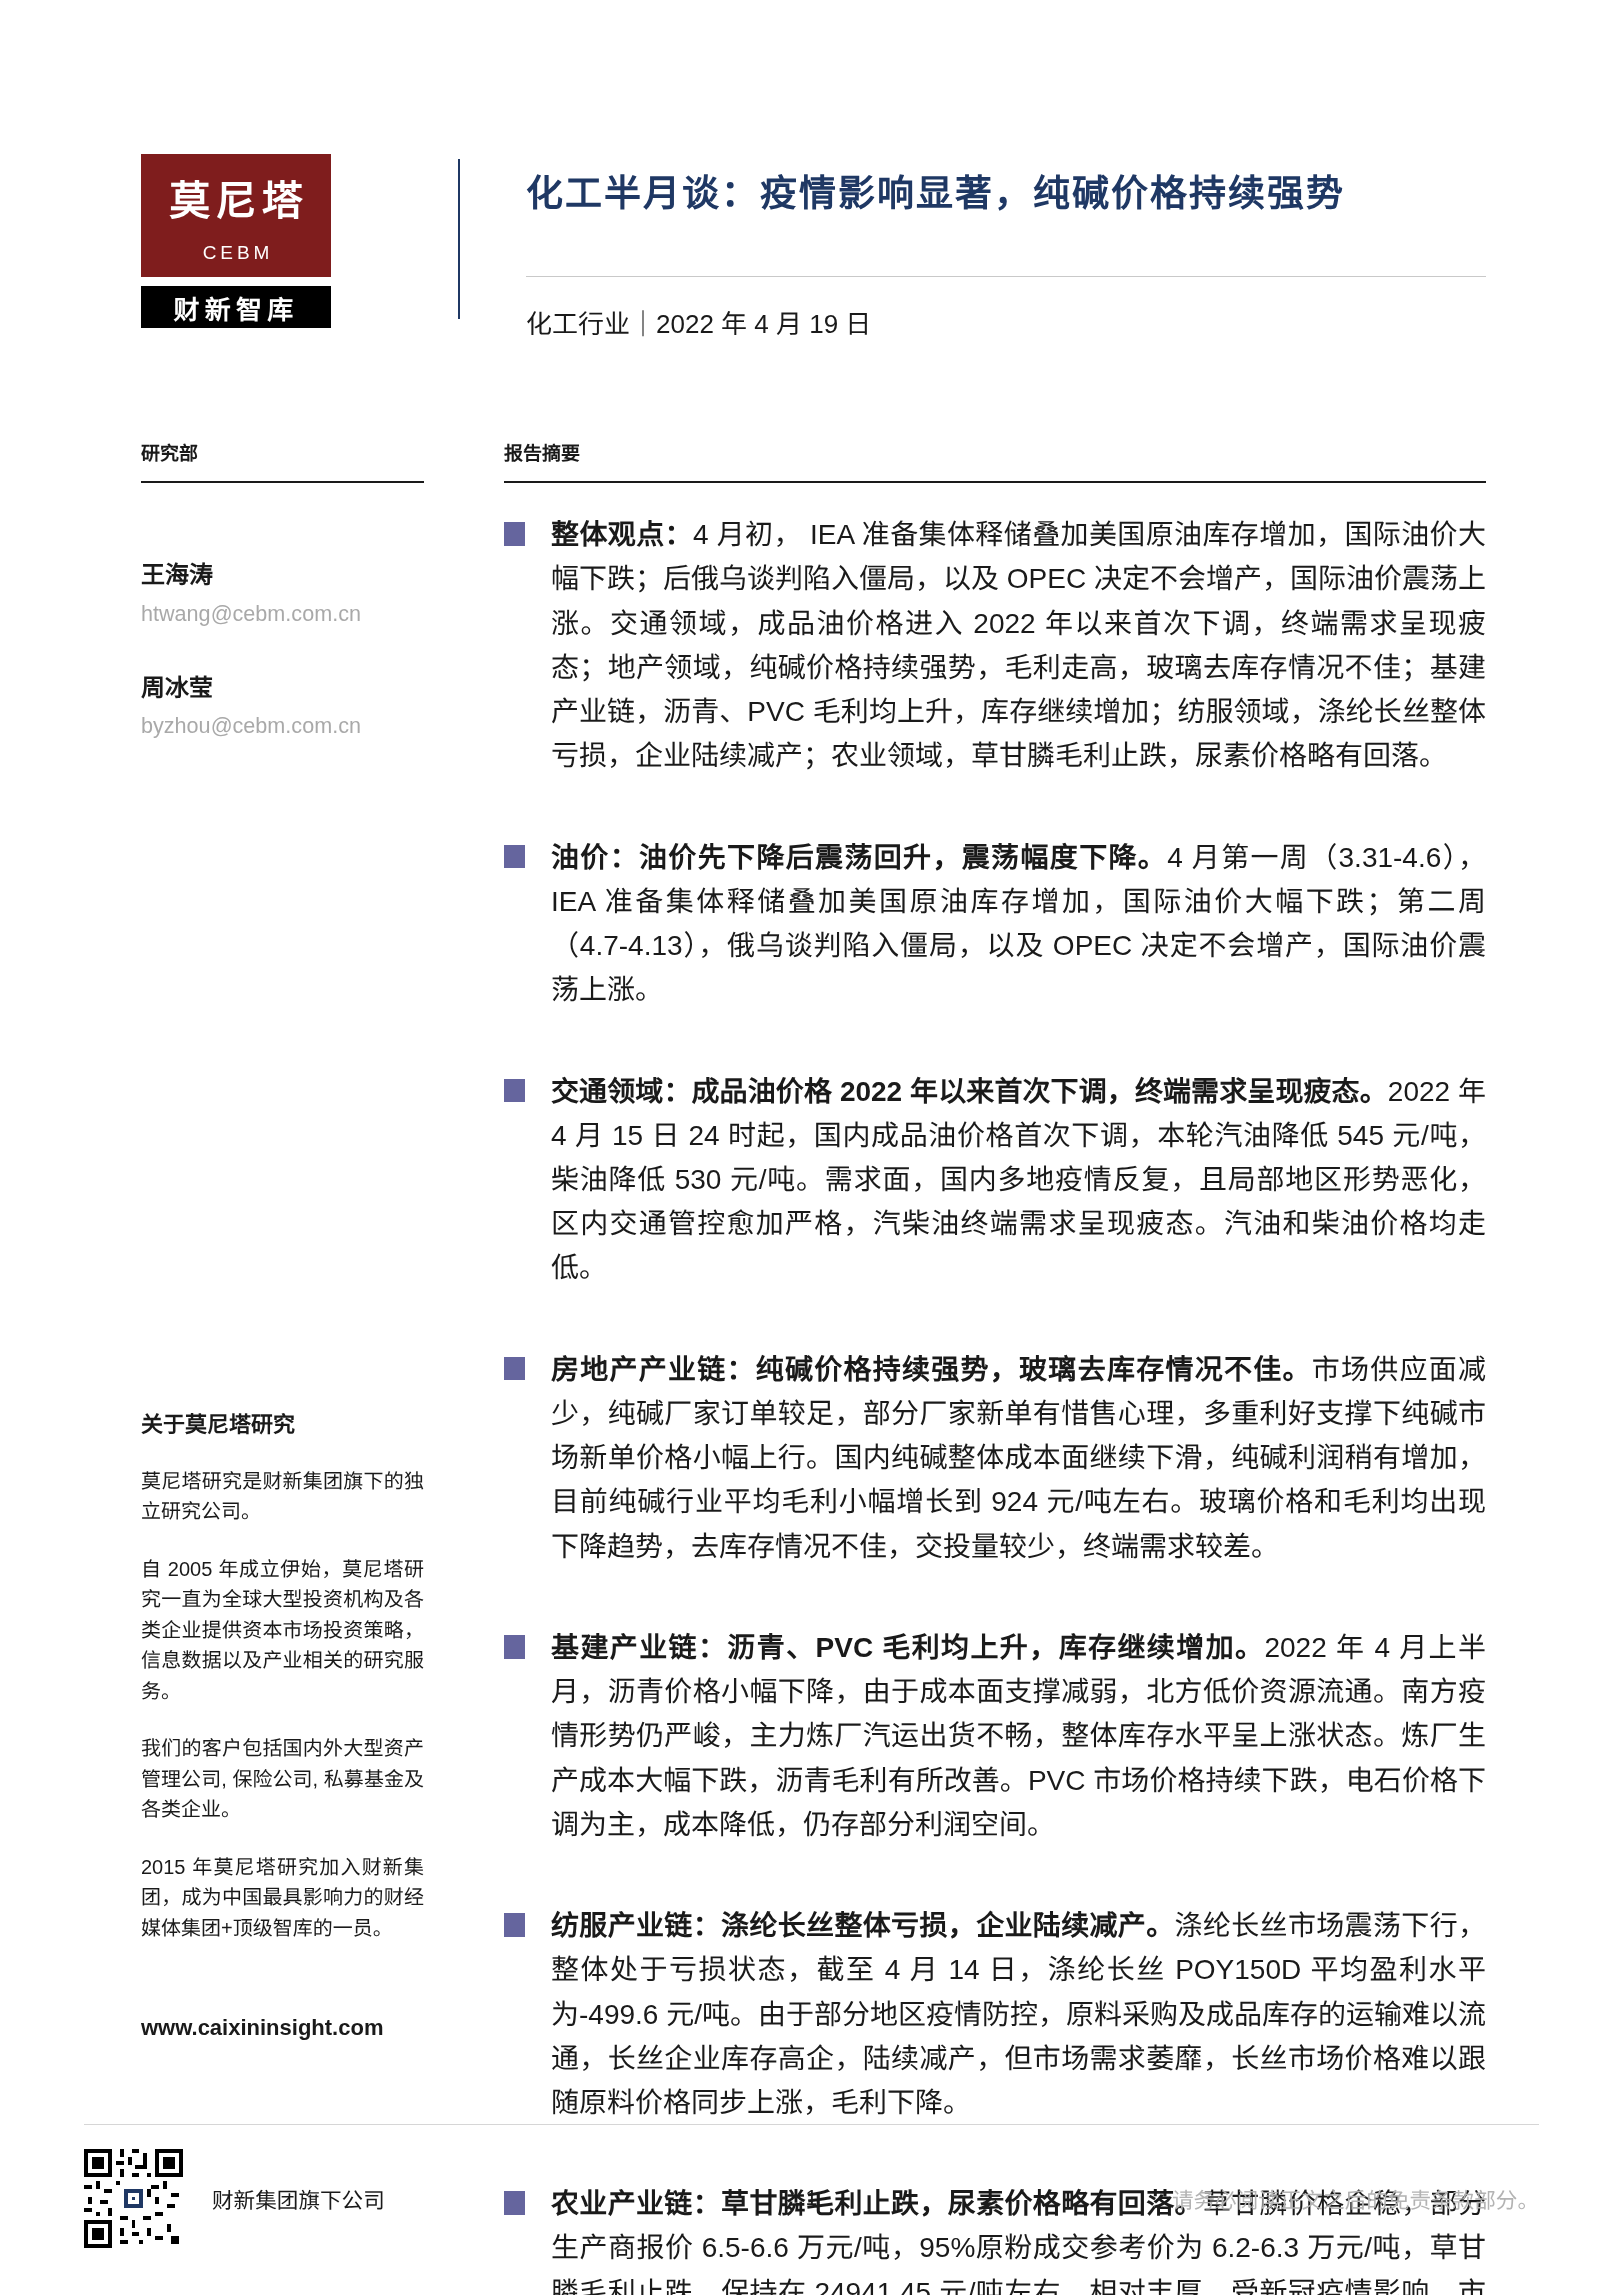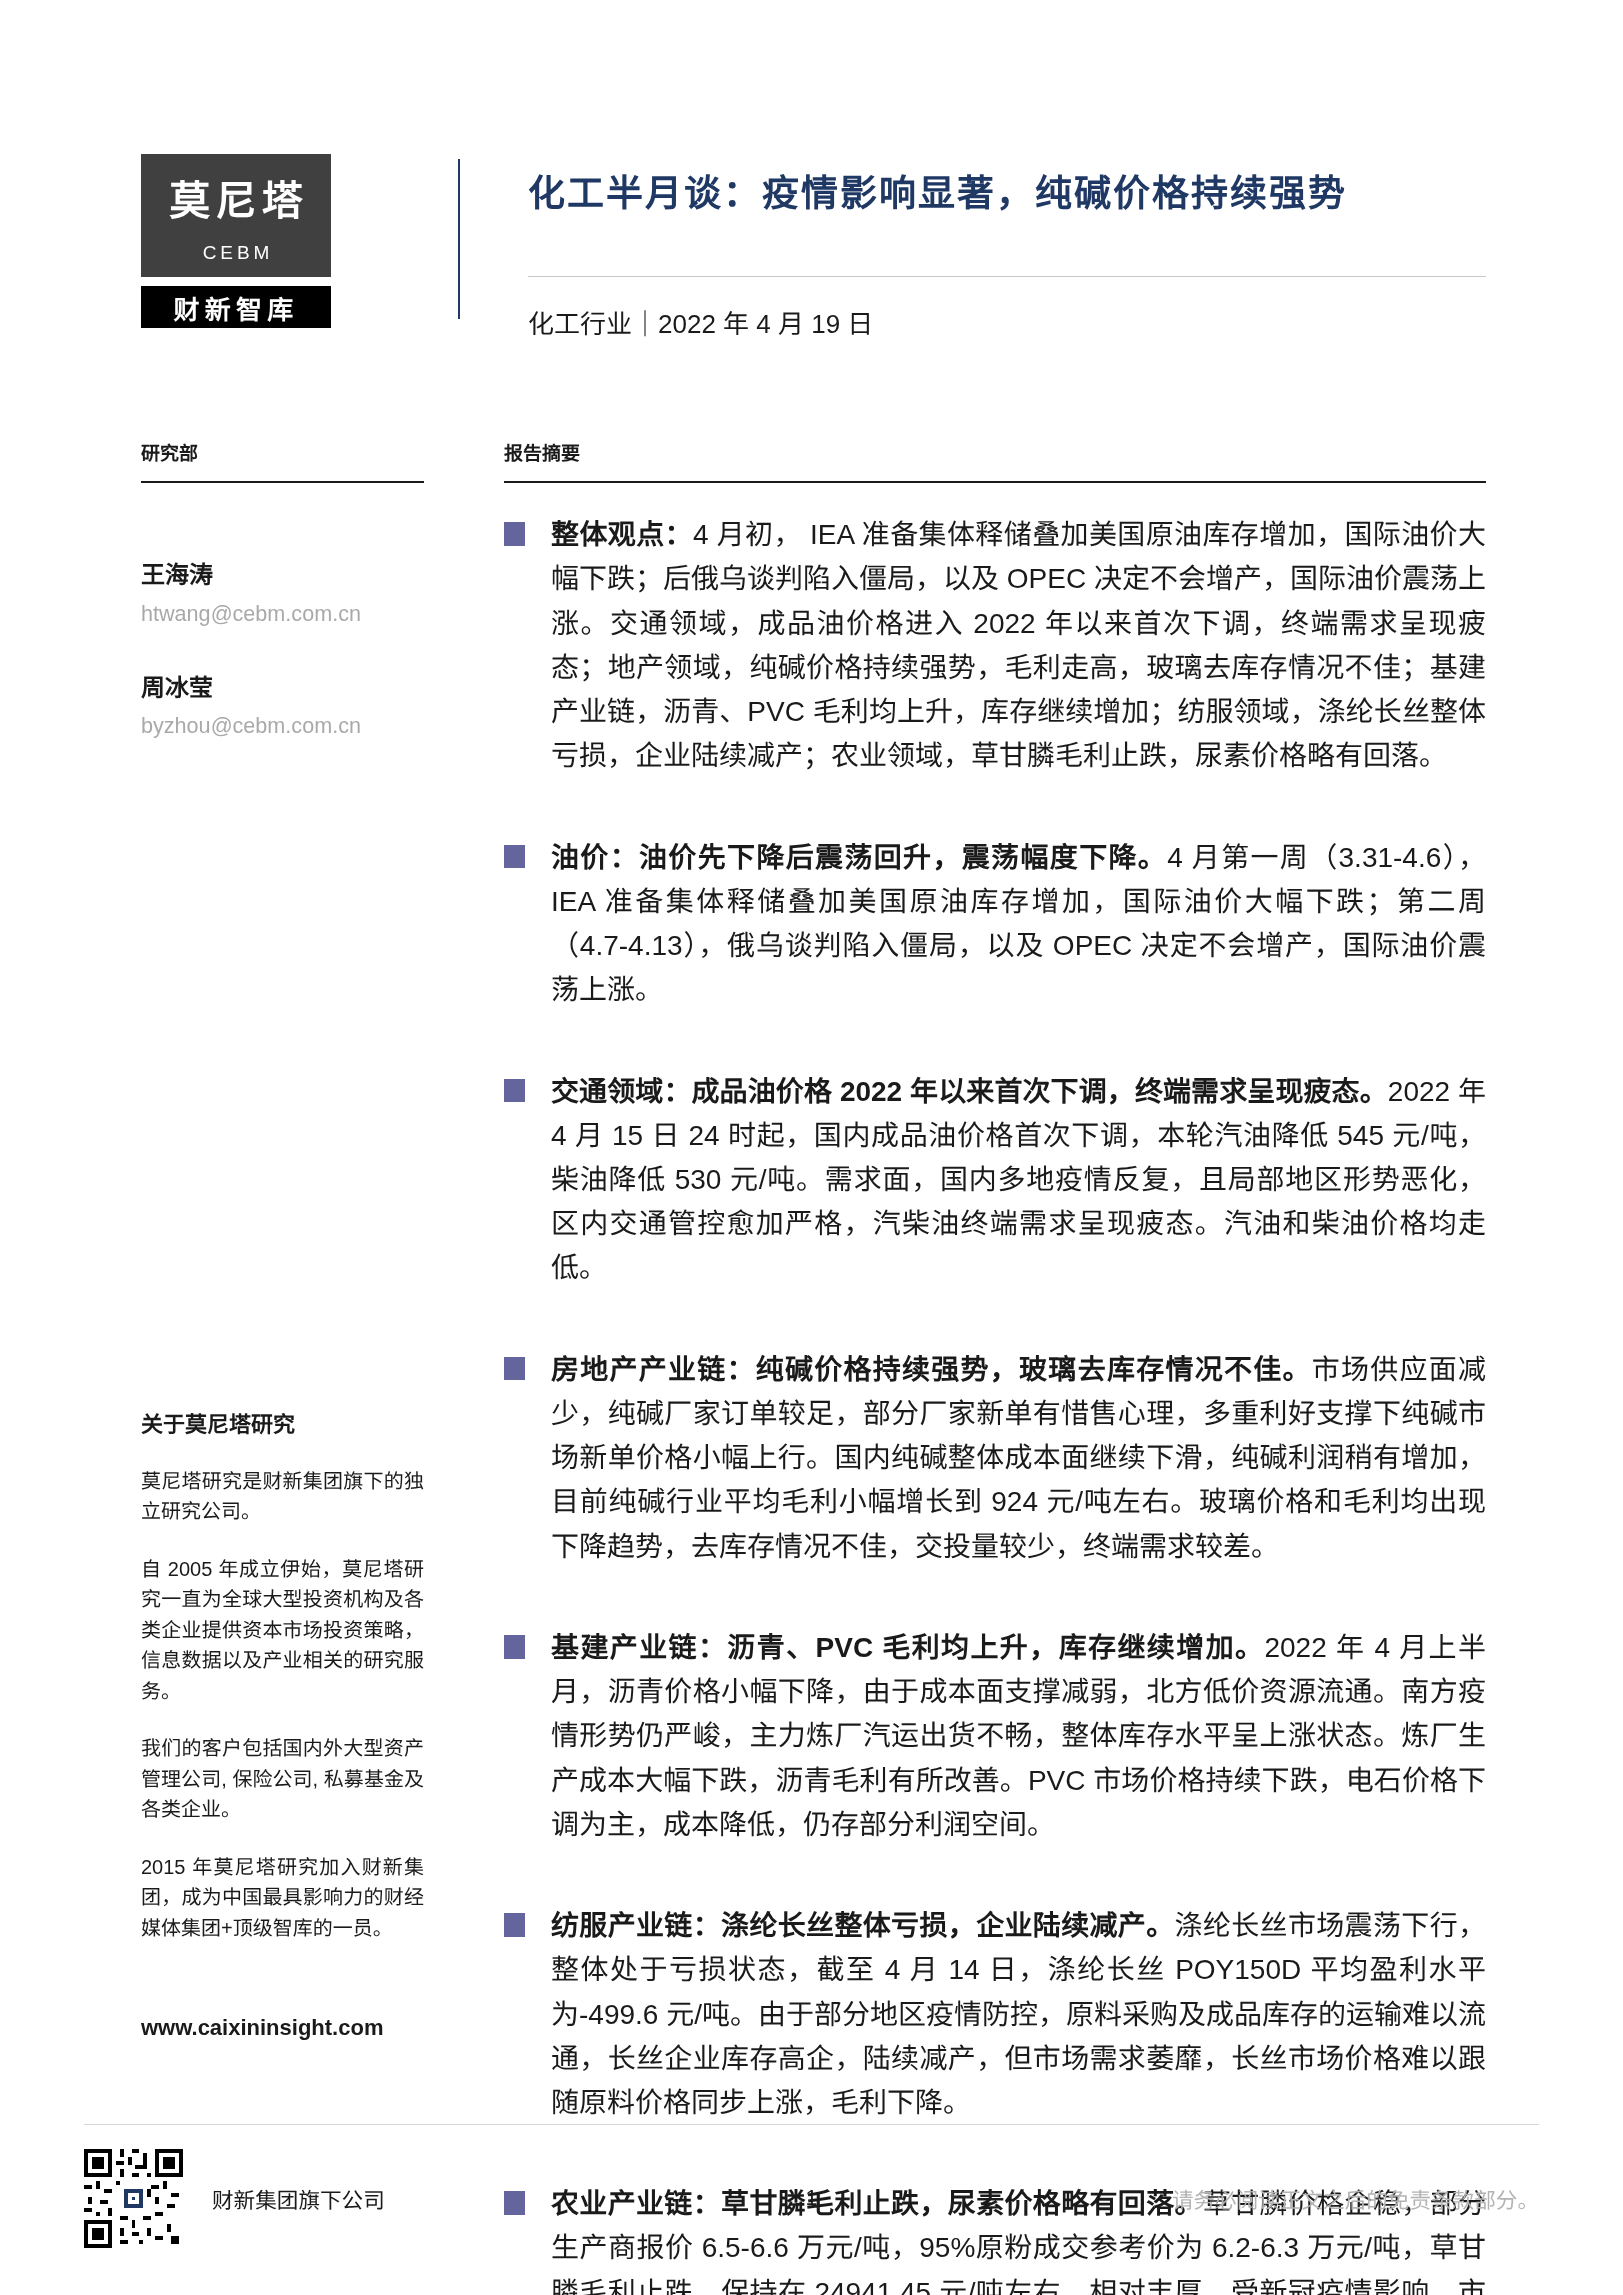--- a/index.html
+++ b/index.html
@@ -6,28 +6,28 @@
   .page{
     width:1623px;height:2295px;position:relative;background:#ffffff;
     font-family:"Liberation Sans","DejaVu Sans",sans-serif;color:#1a1a1a;
     overflow:hidden;
   }
   .content{padding:154px 137px 0 141px;}
 
   
   .header{display:flex;align-items:flex-start;}
   .logo-col{width:317px;flex:0 0 317px;}
-  .logo-box{width:190px;height:123px;background:#404040;color:#ffffff;
+  .logo-box{width:190px;height:123px;background:#7f1d1d;color:#ffffff;
     display:flex;flex-direction:column;align-items:center;justify-content:center;}
   .logo-cn{font-size:41px;font-weight:bold;letter-spacing:5.2px;padding-left:5.2px;}
   .logo-en{font-size:19px;letter-spacing:3.9px;margin-top:15px;padding-left:3.9px;text-align:right;}
   .logo-bar{width:190px;height:42px;background:#000000;color:#ffffff;margin-top:9.2px;
     display:flex;align-items:center;justify-content:center;font-size:26px;font-weight:bold;letter-spacing:5.2px;}
   .header-divider{width:2px;height:160px;background:#1f3864;margin-top:5.2px;flex:0 0 2px;}
-  .title-col{flex:1;padding-left:23px;margin-left:45px;}
+  .title-col{flex:1;padding-left:66px;}
   .report-title{font-size:37px;font-weight:bold;color:#1f3864;letter-spacing:2px;margin-top:9.2px;}
   .title-rule{height:1.3px;background:#c9c9c9;margin-top:59px;}
   .report-subtitle{font-size:26px;margin-top:26px;color:#1a1a1a;}
 
   
   .body{display:flex;margin-top:98px;align-items:flex-start;}
   .sidebar{width:283px;flex:0 0 283px;}
   .main{flex:1;margin-left:80px;}
   .section-head{font-size:19px;font-weight:bold;padding-bottom:15.7px;border-bottom:2px solid #1a1a1a;}
 

